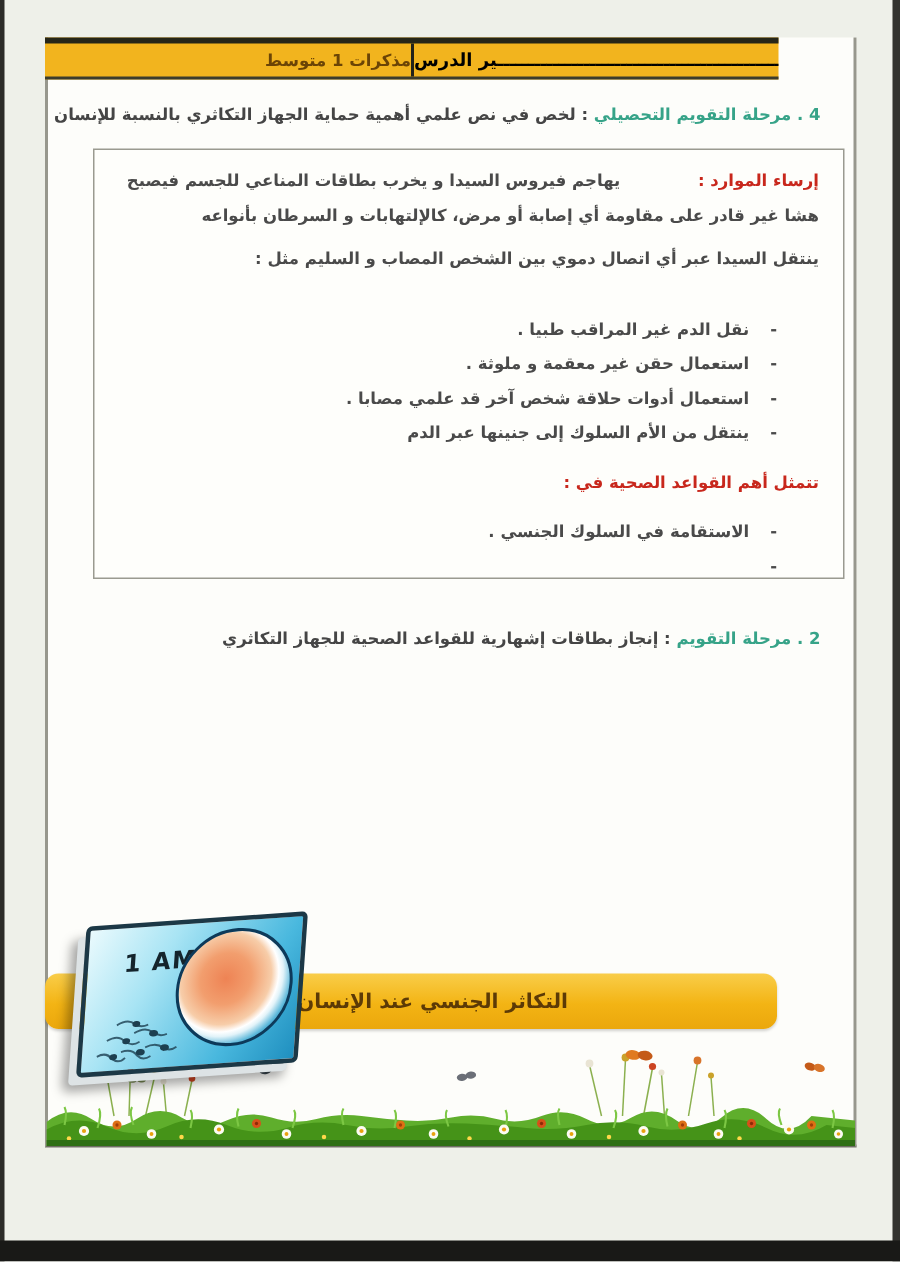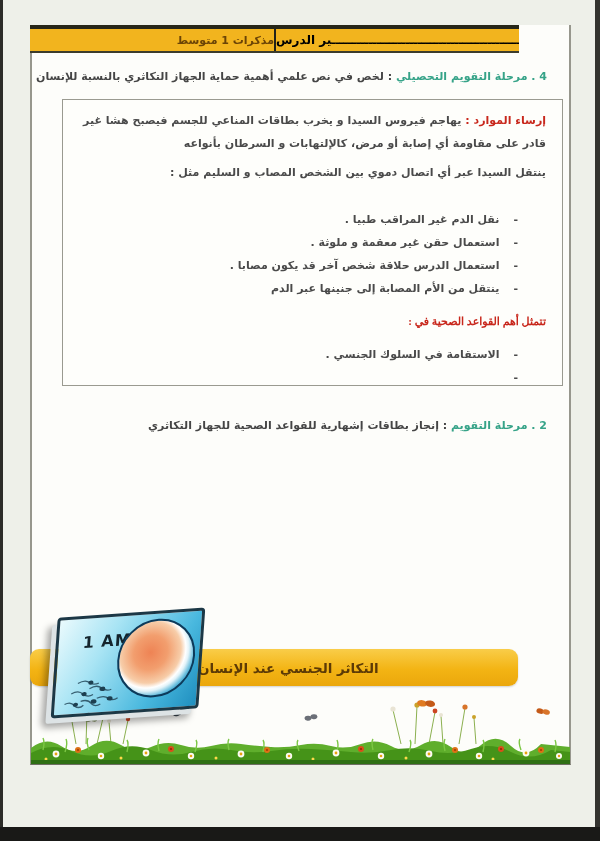--- a/index.html
+++ b/index.html
@@ -46,34 +46,34 @@
 
   
   .sec {
     position:absolute; direction:rtl; white-space:nowrap;
     font-size:11px; font-weight:bold; line-height:22px;
   }
   .sec4 { right:53px; top:66px; }
   .sec5 { right:53px; top:415px; }
   .green { color:#36a388; }
   .dark  { color:#454545; }
-  .red   { color:#c8271c; }
+  .red   { color:#c8271c;margin-left:48px; }
 
   
   .content-box {
     position:absolute; left:62px; top:99px; width:501px; height:287px;
     border:1px solid #9a9a90; background:#fefefb;
     direction:rtl; text-align:right;
     padding:9px 16px; overflow:hidden;
     font-size:11px; font-weight:bold; color:#4a4a4a;
   }
   .content-box p { line-height:23px; }
   .p-resources { margin-bottom:6px; }
   .p-transmission { margin-bottom:24px; }
-  .p-rules { margin:10px 0 10px 0;font-family:Liberation Serif, serif; }
+  .p-rules { margin:10px 0 10px 0; }
   .blist { list-style:none; margin:0 28px 10px 0; }
   .blist li { display:flex; gap:14px; line-height:23px; align-items:flex-start; }
   .dashmark { color:#4a4a4a; }
 
   
   .footer-bar {
     position:absolute; left:30px; top:649px; width:488px; height:37px;
     border-radius:9px;
     background:linear-gradient(#f9cd49 0%, #f3b414 55%, #eba70c 100%);
     box-shadow:0 1px 2px rgba(0,0,0,.18);
@@ -140,25 +140,25 @@
       <li>
         <span class="dashmark">-</span>
         <span>نقل الدم غير المراقب طبيا .</span>
       </li>
       <li>
         <span class="dashmark">-</span>
         <span>استعمال حقن غير معقمة و ملوثة .</span>
       </li>
       <li>
         <span class="dashmark">-</span>
-        <span>استعمال الدرس حلاقة شخص آخر قد يكون مصابا .</span>
-      </li>
-      <li>
-        <span class="dashmark">-</span>
-        <span>ينتقل من الأم المصابة إلى جنينها عبر الدم</span>
+        <span>استعمال أدوات حلاقة شخص آخر قد علمي مصابا .</span>
+      </li>
+      <li>
+        <span class="dashmark">-</span>
+        <span>ينتقل من الأم السلوك إلى جنينها عبر الدم</span>
       </li>
     </ul>
     <p class="p-rules red">تتمثل أهم القواعد الصحية في :</p>
     <ul class="blist">
       <li>
         <span class="dashmark">-</span>
         <span>الاستقامة في السلوك الجنسي .</span>
       </li>
       <li>
         <span class="dashmark">-</span>

